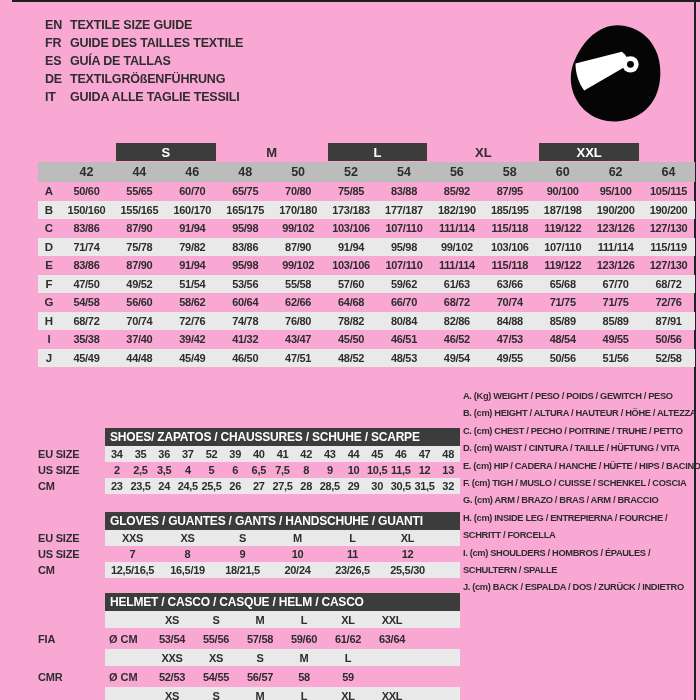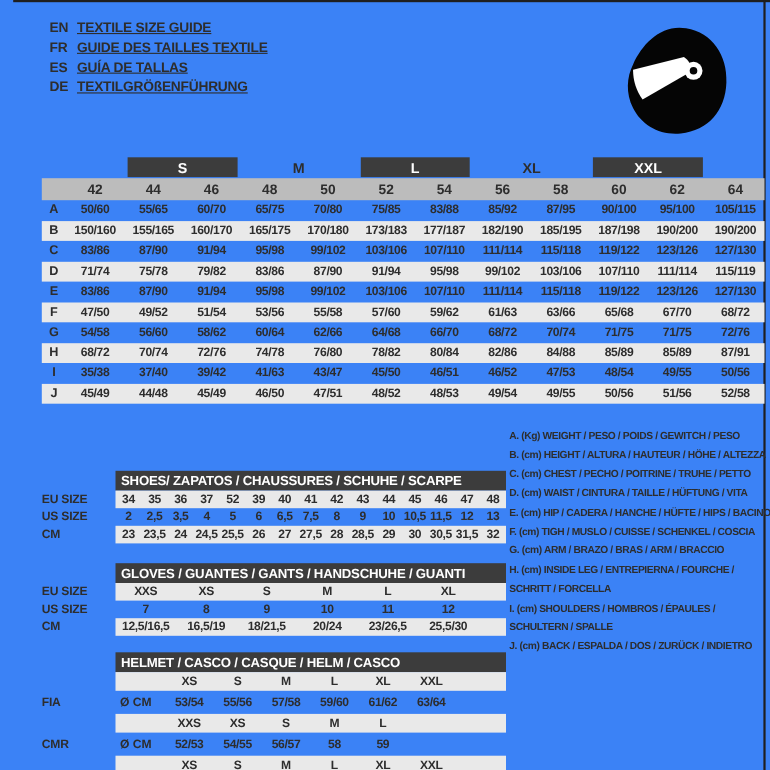--- a/index.html
+++ b/index.html
@@ -1,27 +1,27 @@
 <!DOCTYPE html>
 <html><head>
 <meta charset="utf-8">
 <style>
   html,body{margin:0;padding:0;background:#fff;}
   .sheet{
-    position:relative;width:700px;height:700px;background:#3b82f6;overflow:hidden;
+    position:relative;width:700px;height:700px;background:#f9a8d4;overflow:hidden;
     font-family:"Liberation Sans","DejaVu Sans",sans-serif;color:#2d2d2d;font-weight:700;
   }
   .edge-top{position:absolute;left:12px;top:0;width:688px;height:2px;background:#1f1f1f;}
   .edge-right{position:absolute;left:694px;top:0;width:2px;height:700px;background:#1f1f1f;}
 
   
   .langs{position:absolute;left:45px;top:16px;font-size:12.5px;letter-spacing:-0.2px;}
   .lang-row{display:flex;height:18px;line-height:18px;}
   .lang-code{width:25px;}
-  .lang-label{white-space:nowrap;text-decoration:underline;}
+  .lang-label{white-space:nowrap;}
 
   
   .helmet-ico{position:absolute;left:562px;top:20px;width:108px;height:108px;}
 
   
   .size-chart{position:absolute;left:38px;top:142px;width:657px;}
   .grid13{display:grid;grid-template-columns:22px repeat(12,1fr);}
   .groups-row{height:20px;}
   .group-cell{display:flex;align-items:center;justify-content:center;font-size:13px;height:18px;margin-top:1px;}
   .group-bar{background:#3c3c3c;color:#fff;margin-left:3px;margin-right:3px;}
@@ -70,20 +70,24 @@
       <span class="lang-label">GUIDE DES TAILLES TEXTILE</span>
     </div>
     <div class="lang-row">
       <span class="lang-code">ES</span>
       <span class="lang-label">GUÍA DE TALLAS</span>
     </div>
     <div class="lang-row">
       <span class="lang-code">DE</span>
       <span class="lang-label">TEXTILGRÖßENFÜHRUNG</span>
     </div>
+    <div class="lang-row">
+      <span class="lang-code">IT</span>
+      <span class="lang-label">GUIDA ALLE TAGLIE TESSILI</span>
+    </div>
   </div>
 
   <svg class="helmet-ico" viewBox="0 0 110 112">
     <path d="M63 6 C88 10 102 32 101 57 C100 84 84 102 58 105 C38 107 21 97 13 81 C6 67 7 52 13 40 C22 20 40 2 63 6 Z" fill="#050505"></path>
     <path d="M13 45 L61 33 C65 36 68 40 69 46 L22 73 C16 65 13 55 13 45 Z" fill="#ffffff"></path>
     <circle cx="70" cy="46" r="8.5" fill="#ffffff"></circle>
     <circle cx="70" cy="46" r="3.6" fill="#050505"></circle>
   </svg>
 
   <div class="size-chart" id="size-chart">
@@ -229,21 +233,21 @@
         <div class="val-cell">84/88</div>
         <div class="val-cell">85/89</div>
         <div class="val-cell">85/89</div>
         <div class="val-cell">87/91</div>
       </div>
       <div class="grid13 data-row">
         <div class="row-label">I</div>
         <div class="val-cell">35/38</div>
         <div class="val-cell">37/40</div>
         <div class="val-cell">39/42</div>
-        <div class="val-cell">41/63</div>
+        <div class="val-cell">41/32</div>
         <div class="val-cell">43/47</div>
         <div class="val-cell">45/50</div>
         <div class="val-cell">46/51</div>
         <div class="val-cell">46/52</div>
         <div class="val-cell">47/53</div>
         <div class="val-cell">48/54</div>
         <div class="val-cell">49/55</div>
         <div class="val-cell">50/56</div>
       </div>
       <div class="grid13 data-row stripe">

